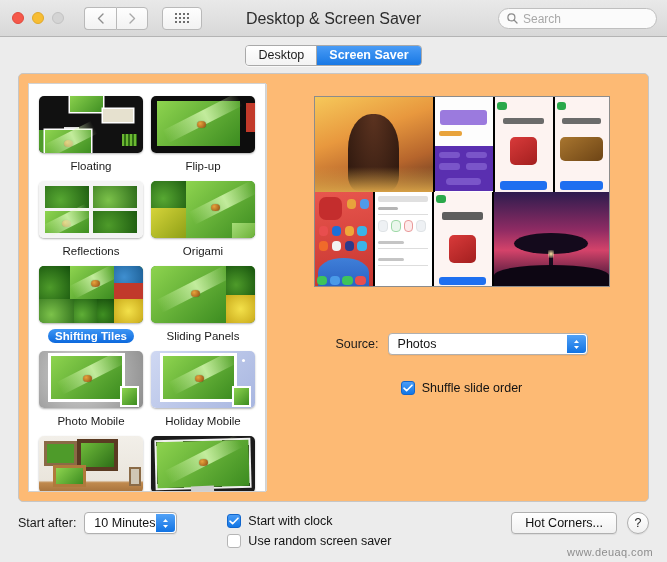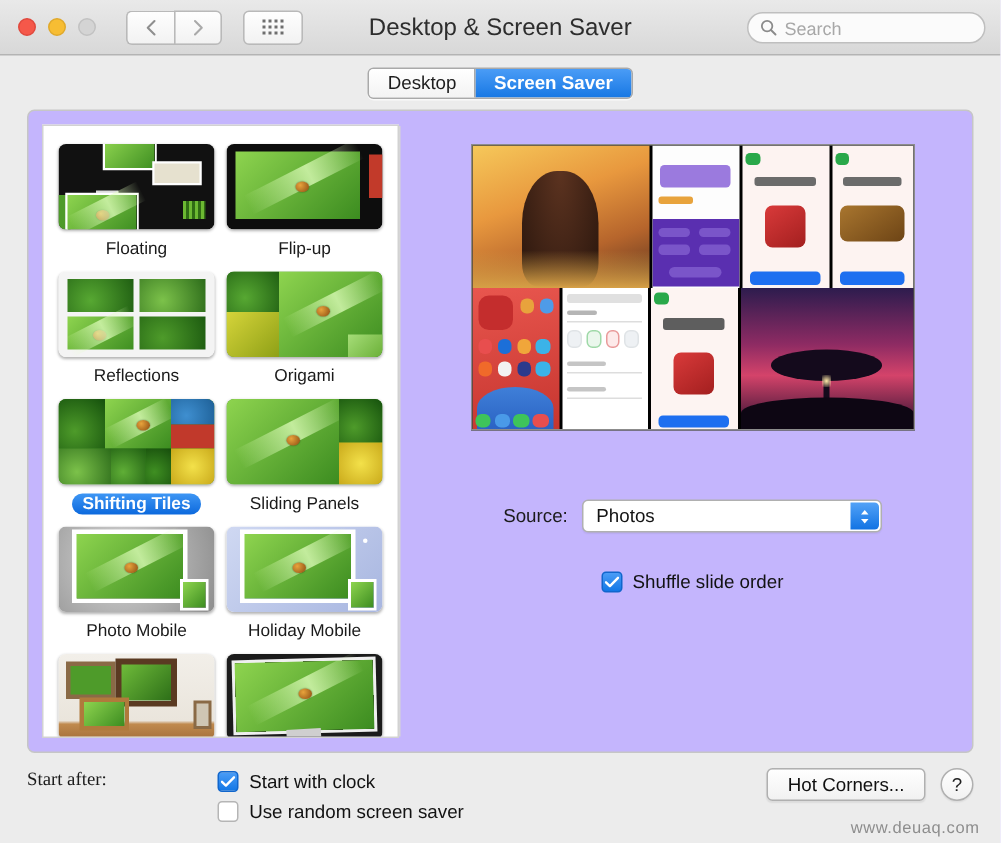--- a/index.html
+++ b/index.html
@@ -95,21 +95,21 @@
   .tab + .tab { border-left: 1px solid #a9a9a9; }
   .tab.active {
     background: linear-gradient(to bottom, #4a9cf6, #1878e4);
     color: #ffffff; font-weight: bold;
   }
 
   
   .panel {
     margin: 0 18px;
     flex: 1 1 auto;
-    background: #c4b5fd;
+    background: #fdba74;
     border: 1px solid #c6c6c6;
     border-radius: 5px;
     display: flex;
     overflow: hidden;
     min-height: 0;
     margin-bottom: 2px;
   }
 
   
   .saverlist {
@@ -206,21 +206,21 @@
   .chk-label { font-size: 12.5px; color: #121212; margin-left: 7px; }
 
   
   .footer {
     flex: 0 0 58px;
     position: relative;
     padding: 8px 18px 0 18px;
     display: flex; align-items: flex-start;
   }
   .footleft { display: flex; align-items: center; }
-  .startlabel { font-size: 12.5px; color: #1b1b1b; margin-right: 24px; font-family: Liberation Serif, serif; }
+  .startlabel { font-size: 12.5px; color: #1b1b1b; margin-right: 8px; }
   .popup.small { width: 93px; }
   .footmid { margin-left: 50px; display: flex; flex-direction: column; gap: 6px; }
   .footright {
     position: absolute; right: 18px; top: 8px;
     display: flex; align-items: center; gap: 10px;
   }
   .pushbtn {
     height: 22px; padding: 0 13px;
     background: linear-gradient(to bottom, #ffffff, #f1f1f1);
     border: 1px solid #b0b0b0; border-radius: 4px;
@@ -564,20 +564,29 @@
           <span class="chk-label">Shuffle slide order</span>
         </div>
       </div>
 
     </div>
   </div>
 
   <div class="footer">
     <div class="footleft">
       <span class="startlabel">Start after:</span>
+      <div class="popup small">
+        <span>10 Minutes</span>
+        <span class="stepper">
+          <svg width="7" height="11" viewBox="0 0 7 11">
+              <path d="M3.5 1L6 4H1z" fill="#fff"></path>
+              <path d="M3.5 10L1 7h5z" fill="#fff"></path>
+            </svg>
+        </span>
+      </div>
     </div>
 
     <div class="footmid">
       <div class="chk-row" style="margin-top:2px;justify-content:flex-start;">
         <span class="checkbox on">
           <span>
             <svg width="10" height="8" viewBox="0 0 10 8">
                 <path d="M1 4.2L3.6 6.7L9 1.2" stroke="#fff" stroke-width="1.6" fill="none" stroke-linecap="round" stroke-linejoin="round"></path>
               </svg>
           </span>

